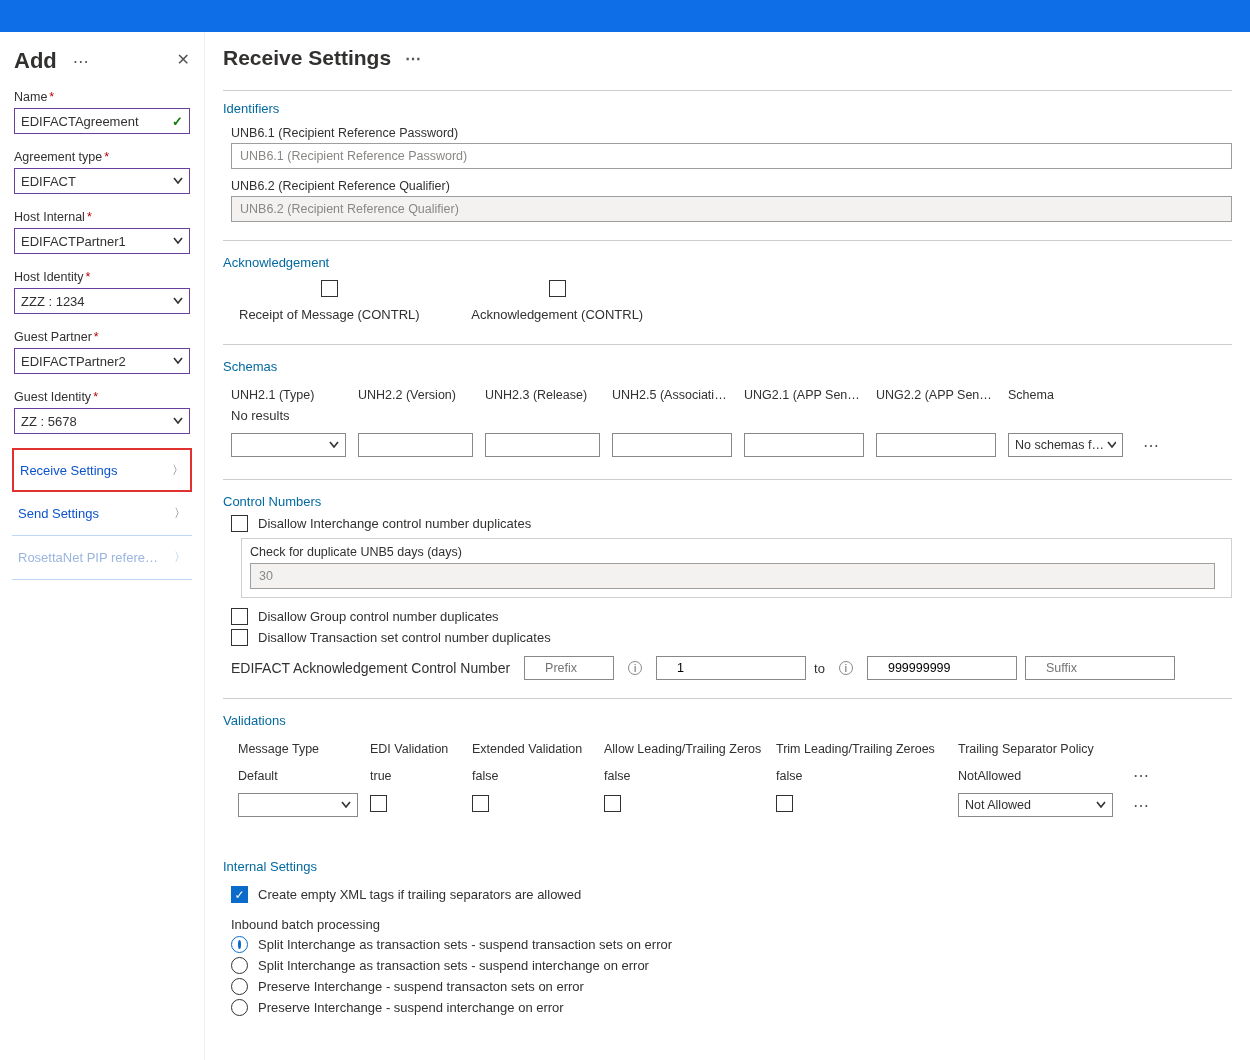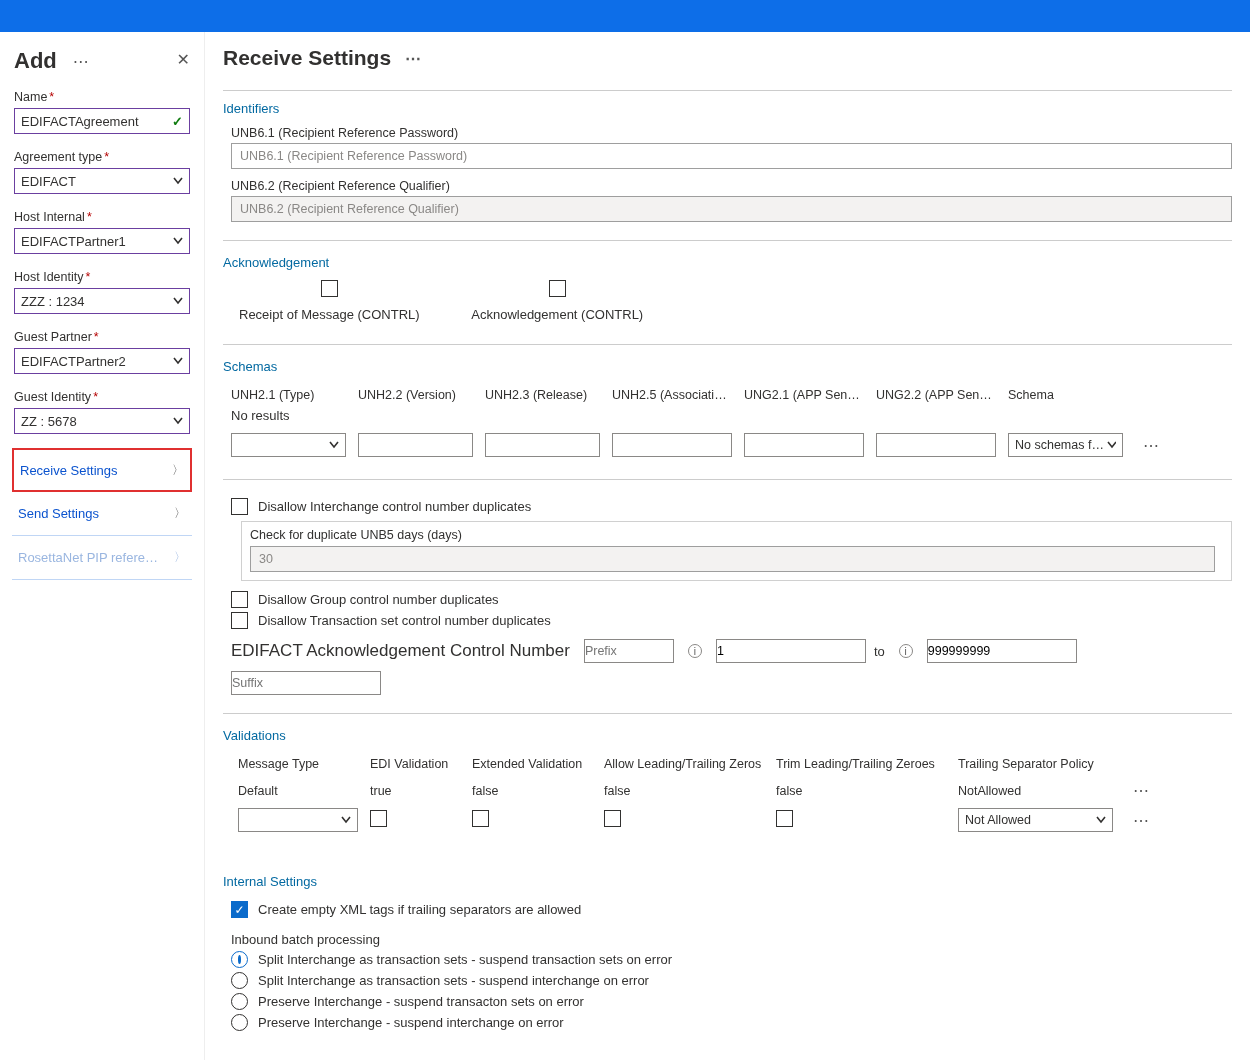--- a/index.html
+++ b/index.html
@@ -68,26 +68,26 @@
   .colExt   { flex:0 0 120px; }
   .colAllow { flex:0 0 160px; }
   .colTrim  { flex:0 0 170px; }
   .colPol   { flex:0 0 155px; }
   .tablerow { display:flex; gap:12px; padding:4px 8px; align-items:center; font-size:12.5px; }
   .sel {
     height:24px; border:1px solid #8a8886; background:#fff; display:flex; align-items:center;
     justify-content:space-between; padding:0 6px; cursor:pointer; width:100%;
   }
   .sel .val { overflow:hidden; white-space:nowrap; text-overflow:ellipsis; }
-  .txt { height:24px; border:1px solid #8a8886; padding:0 0; width:100%; font-family:inherit; font-size:12.5px; }
+  .txt { height:24px; border:1px solid #8a8886; padding:0 20px; width:100%; font-family:inherit; font-size:12.5px; }
   .miniinfo { width:14px; height:14px; border:1px solid #8a8886; border-radius:50%; font-size:10px;
     display:inline-flex; align-items:center; justify-content:center; color:#555; margin:0 6px; }
   .moredots { font-size:16px; letter-spacing:2px; color:#555; cursor:pointer; margin-left:8px; }
   .controlnum-line { display:flex; align-items:center; gap:8px; margin:10px 0 0 8px; flex-wrap:wrap; }
-  .controlnum-line .lbl { font-size:17px; margin-right:6px; }
+  .controlnum-line .lbl { font-size:14px; margin-right:6px; }
   .controlnum-line .txt { width:150px; }
   .radio {
     width:17px; height:17px; border:1px solid #323130; border-radius:50%; display:inline-flex;
     align-items:center; justify-content:center; cursor:pointer; flex:0 0 17px; background:#fff;
   }
   .radio.sel::after { content:""; width:9px; height:9px; border-radius:50%; background:#0b6bcb; }
   .radio.sel { border-color:#0b6bcb; }
   svg.caret { width:10px; height:10px; }
   svg.caret path { stroke:#323130; stroke-width:1.6; fill:none; }
 </style>
@@ -225,20 +225,21 @@
               <svg class="caret">
                 <path d="M1 2 L5 7 L9 2"></path>
               </svg>
             </div>
           </div>
         <span class="moredots">⋯</span>
       </div>
     </div>
 
     <div class="section">
+      <div class="section-title">Control Numbers</div>
       <div class="checkrow">
         <span class="cb"></span>
         <span>Disallow Interchange control number duplicates</span>
       </div>
       <div style="margin:6px 0 10px 18px; border:1px solid #d0d0d0; padding:6px 8px 8px 8px;">
         <div style="font-size:12.5px;">Check for duplicate UNB5 days (days)</div>
         <input class="wideinput dis" disabled="" style="margin-left: 0px; margin-top: 4px;" placeholder="30">
       </div>
       <div class="checkrow">
         <span class="cb"></span>

